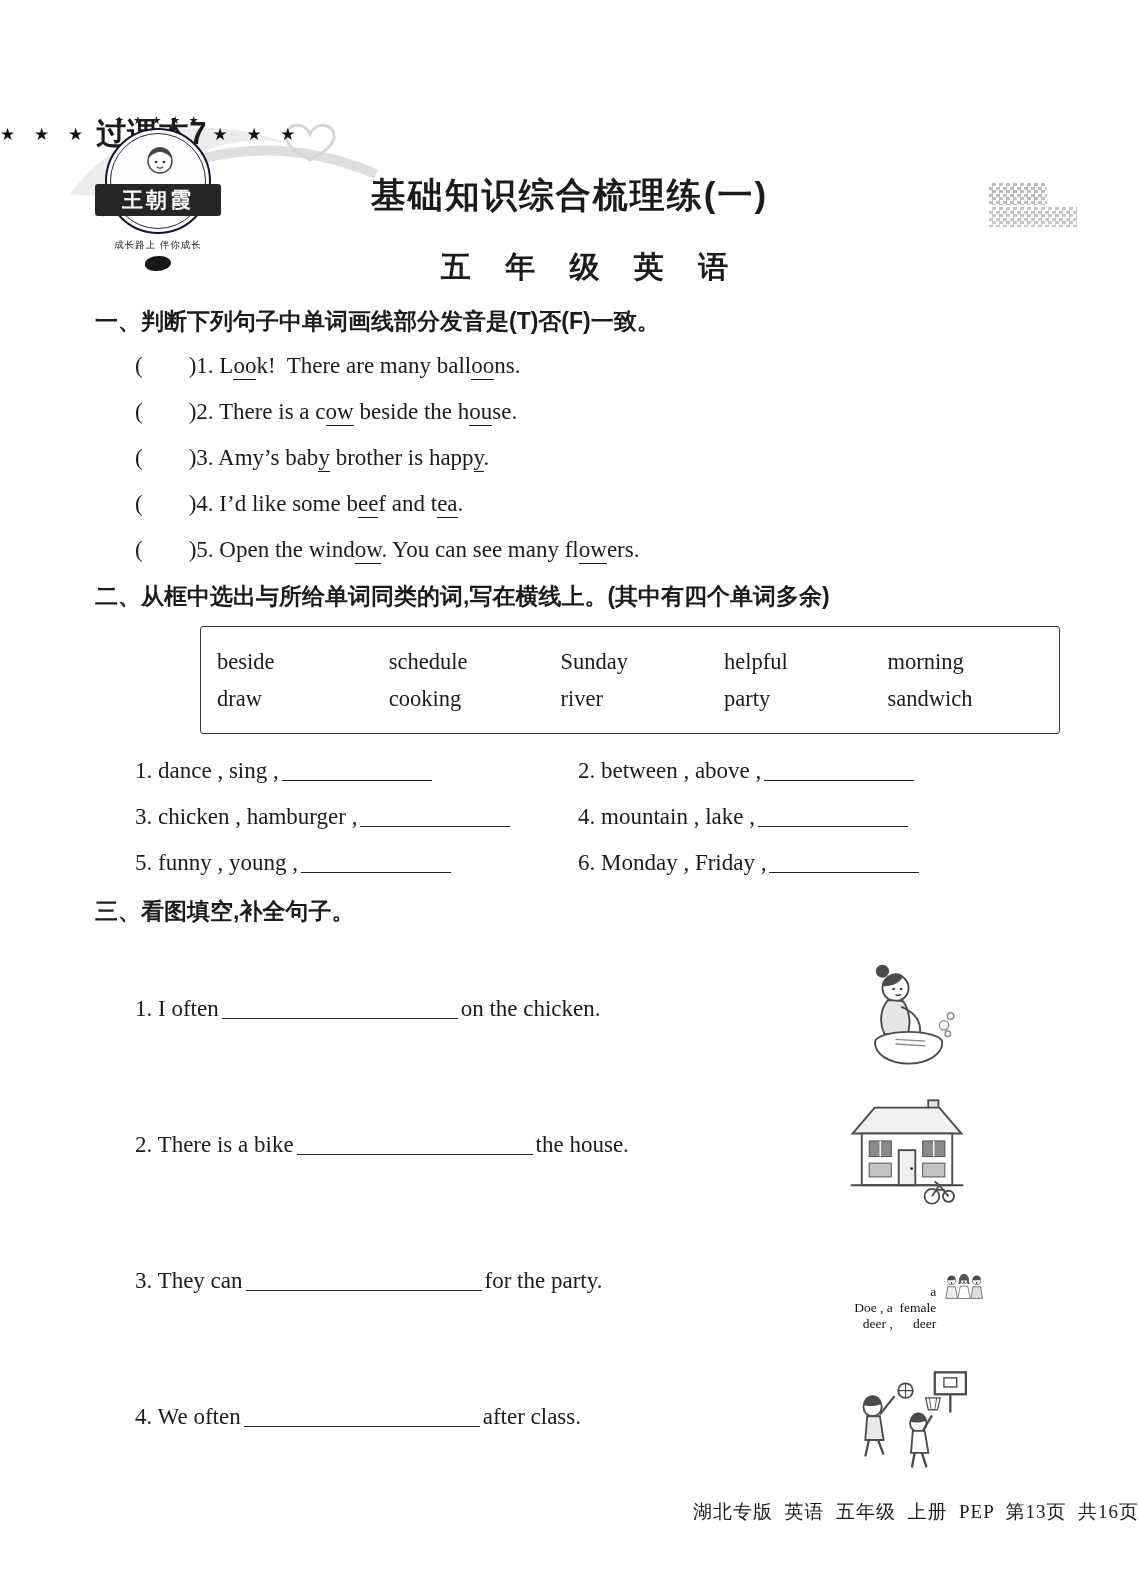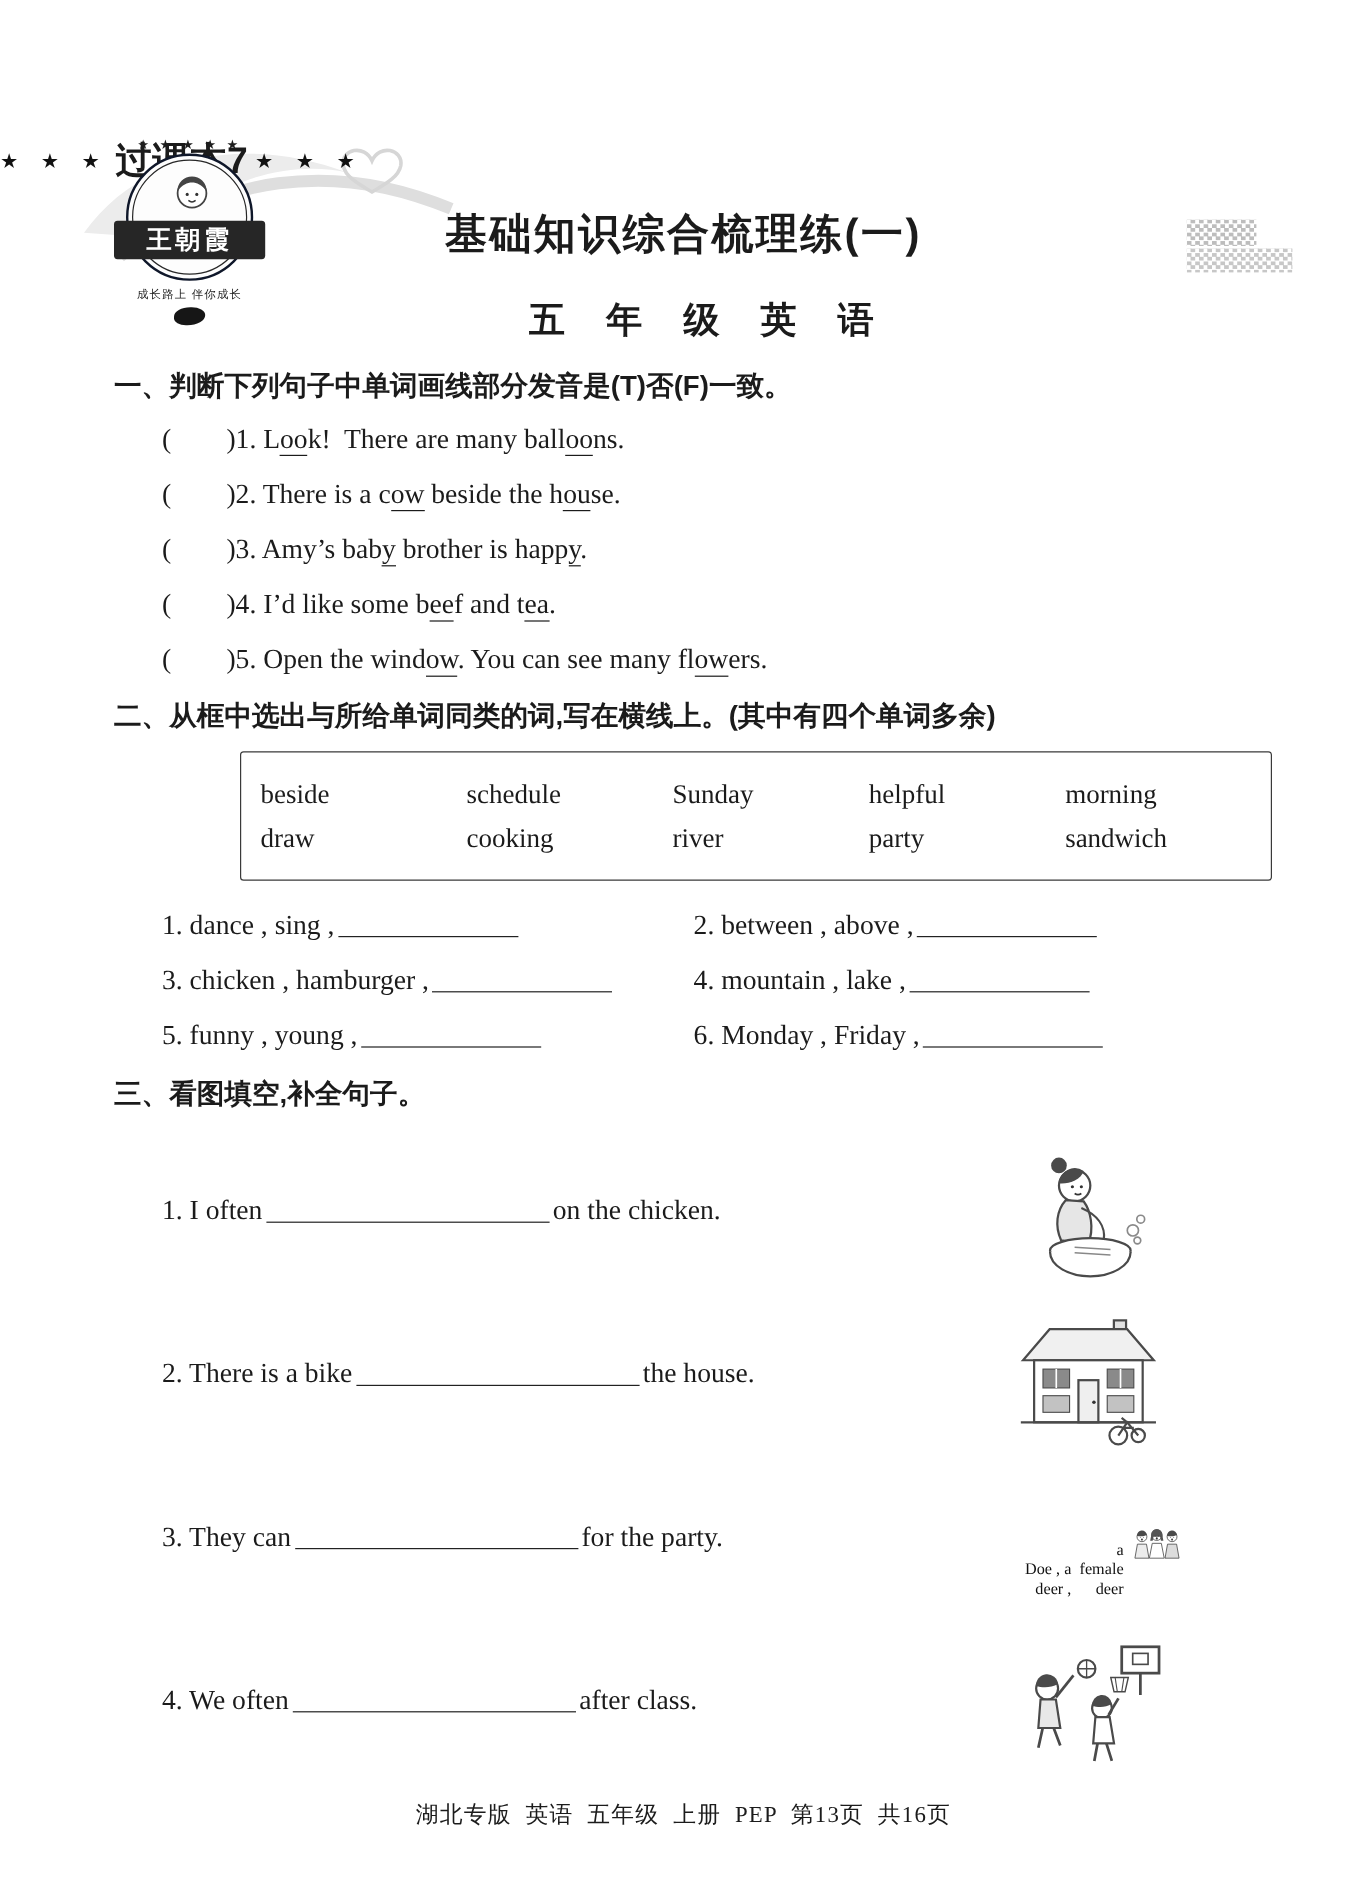--- a/index.html
+++ b/index.html
@@ -60,21 +60,21 @@
 
   
   .s3-heading { margin-top:19px; }
   .s3-row { display:flex; align-items:center; justify-content:space-between;
     height:136px; padding-right:58px; }
   .s3-text { margin-left:40px; font-size:23px; }
   .s3-img { width:140px; display:flex; flex-direction:row; align-items:flex-end;margin-top:13px; }
   .s3-caption { font-size:13.5px; line-height:16px; text-align:right; width:125px; color:#111; }
   .cap2 { padding-right:6px; }
 
-  .footer { position:absolute; top:1499px; left:0; width:100%; text-align:center;
+  .footer { position:absolute; top:1499px; left:0; width:100%; text-align:right;
     font-size:19px; letter-spacing:1px; white-space:pre; }
 </style>
 </head>
 <body>
 
 <div class="page">
 
   <div class="deco-ribbon">
     <svg width="330" height="135" viewBox="0 0 330 135">
       <path d="M12,92 C62,22 152,12 232,42 C192,32 122,42 82,97 Z" fill="#ececec"></path>

